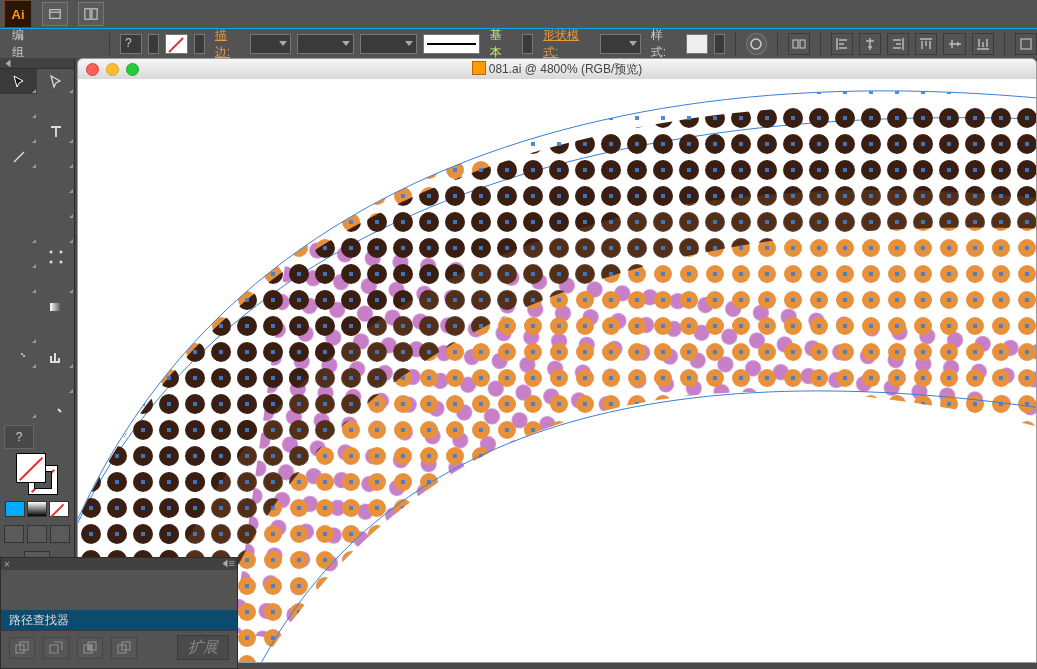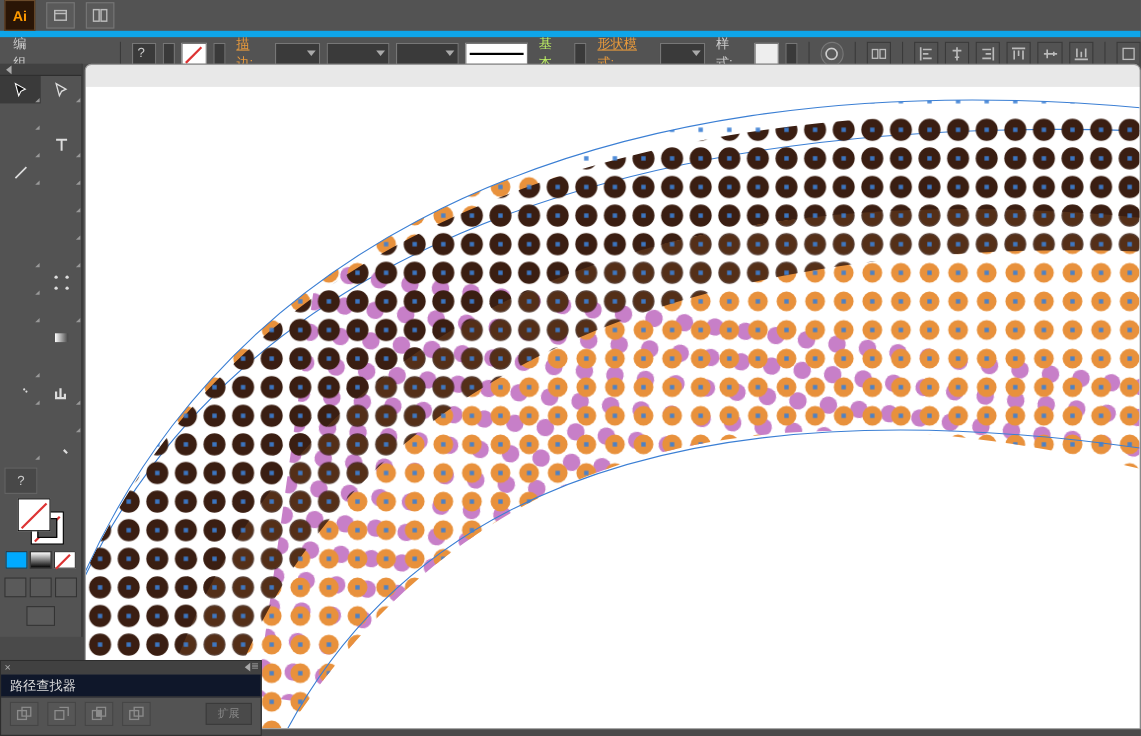--- a/index.html
+++ b/index.html
@@ -1,17 +1,17 @@
 <!DOCTYPE html>
 <html><head>
 <meta charset="utf-8">
 <style>
 html,body{margin:0;padding:0;width:1037px;height:669px;overflow:hidden;font-family:"Helvetica Neue",Arial,sans-serif;font-size:12px;background:#4a4a4a;color:#ccc;}
 
-.appbar{height:28px;background:#535353;display:flex;align-items:center;border-bottom:6px solid #0ea5e9;}
+.appbar{height:28px;background:#535353;display:flex;align-items:center;border-bottom:1px solid #0ea5e9;}
 .ai-badge{width:26px;height:26px;margin-left:4px;background:#2a1506;color:#ff9a00;font-weight:bold;display:flex;align-items:center;justify-content:center;font-size:13px;border:1px solid #6a4a2a;}
 .appbar .ico{width:24px;height:22px;margin-left:10px;border:1px solid #777;background:#5a5a5a;display:flex;align-items:center;justify-content:center;}
 .appbar .ico svg{width:14px;height:14px;stroke:#bbb;fill:none;stroke-width:1.5;}
 
 .ctrlbar{height:30px;background:#535353;display:flex;align-items:center;border-bottom:1px solid #2d2d2d;padding-left:8px;gap:6px;justify-content:center;}
 .ctrlbar .lbl{color:#ccc;padding:0 4px;}
 .ctrlbar .lbl.orange{color:#e89a3c;text-decoration:underline;}
 .swatch{width:22px;height:18px;border:1px solid #777;background:#3a3a3a;position:relative;}
 .swatch.none{background:#fff;}
 .swatch.none::after{content:"";position:absolute;left:0;right:0;top:50%;border-top:2px solid #d33;transform:rotate(-45deg);}
@@ -67,27 +67,27 @@
 .docicon{display:inline-block;width:12px;height:12px;background:#ff9a00;vertical-align:-2px;margin-right:3px;border:1px solid #b36a00;}
 .canvas{position:absolute;inset:20px 0 0 0;background:#fff;overflow:hidden;}
 .canvas svg{position:absolute;}
 
 .panel{position:absolute;left:0;bottom:0;width:236px;background:#535353;border:1px solid #2d2d2d;z-index:4;}
 .panel .phead{height:12px;background:#414141;position:relative;}
 .panel .phead .x{position:absolute;left:3px;top:1px;color:#aaa;font-size:10px;}
 .panel .phead .menu{position:absolute;right:4px;top:3px;width:12px;height:8px;}
 .panel .phead .menu::before{content:"";position:absolute;left:0;border-left:4px solid transparent;border-right:4px solid transparent;border-bottom:5px solid #aaa;transform:rotate(-90deg);}
 .panel .phead .menu::after{content:"≡";position:absolute;right:-2px;top:-4px;color:#aaa;font-size:11px;}
-.panel .tab{height:20px;display:flex;align-items:center;padding-left:8px;background:#0f172a;color:#ddd;border-bottom:1px solid #3a3a3a;}
+.panel .tab{height:20px;display:flex;align-items:center;padding-left:8px;background:#0c4a6e;color:#ddd;border-bottom:1px solid #3a3a3a;margin-top:40px;}
 .panel .sect{padding:5px 8px;color:#ddd;}
 .panel .btnrow{display:flex;gap:8px;padding:4px 8px 8px;align-items:center;}
 .pbtn{width:24px;height:20px;border:1px solid #3a3a3a;background:#5a5a5a;display:flex;align-items:center;justify-content:center;}
 .pbtn.disabled{opacity:.55;}
 .pbtn svg{width:14px;height:14px;stroke:#bbb;fill:none;stroke-width:1.2;}
-.expand{margin-left:auto;padding:2px 10px;border:1px solid #3a3a3a;background:#4a4a4a;color:#888;font-size:10px;}
+.expand{margin-left:auto;padding:2px 10px;border:1px solid #3a3a3a;background:#4a4a4a;color:#888;font-size:15px;font-style:italic;}
 </style>
 </head>
 <body>
 
 <div class="appbar">
   <div class="ai-badge">Ai</div>
   <div class="ico">
       <svg viewBox="0 0 16 16">
         <rect x="2" y="3" width="12" height="10"></rect>
         <path d="M2 6h12"></path>
@@ -381,20 +381,28 @@
         <div class="modebtn"></div>
         <div class="modebtn"></div>
       </div>
       <div class="modes">
         <div class="modebtn" style="width:24px"></div>
       </div>
     </div>
   </div>
 
   <div class="docwin">
+    <div class="titlebar">
+      <div class="tlights">
+        <div class="tl r"></div>
+        <div class="tl y"></div>
+        <div class="tl g"></div>
+      </div>
+      <div class="doctitle"><span class="docicon"></span><span>081.ai @ 4800% (RGB/预览)</span></div>
+    </div>
     <div class="canvas">
 
       <svg width="960" height="590" viewBox="0 0 960 590">
         <defs>
           <pattern id="dotsBrown" width="26" height="26" patternUnits="userSpaceOnUse">
             <circle cx="13" cy="13" r="10" fill="#3a1e12"></circle>
           </pattern>
           <pattern id="dotsOrange" width="26" height="26" patternUnits="userSpaceOnUse">
             <circle cx="13" cy="13" r="9" fill="#e8913c"></circle>
           </pattern>

